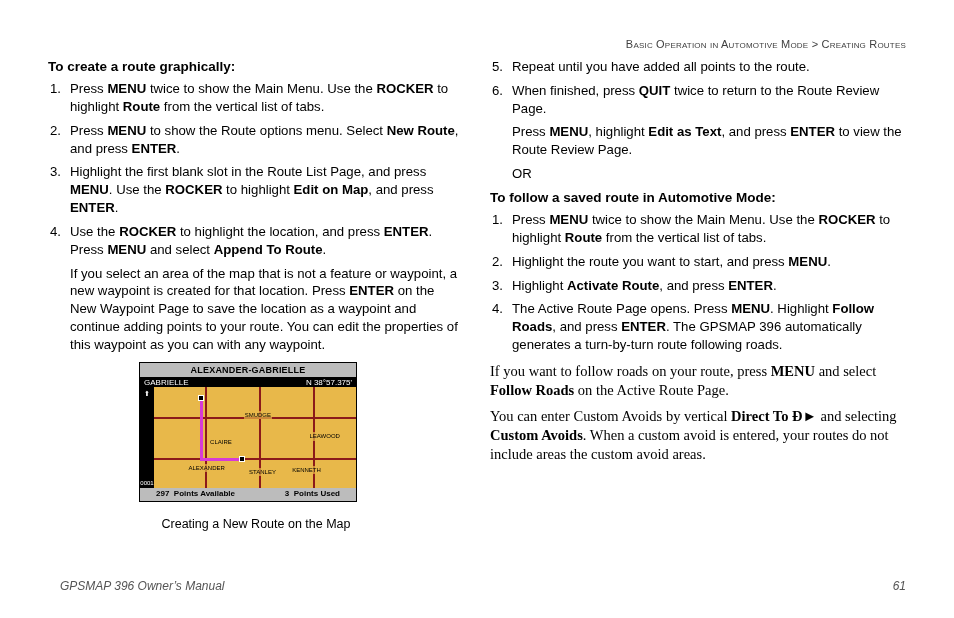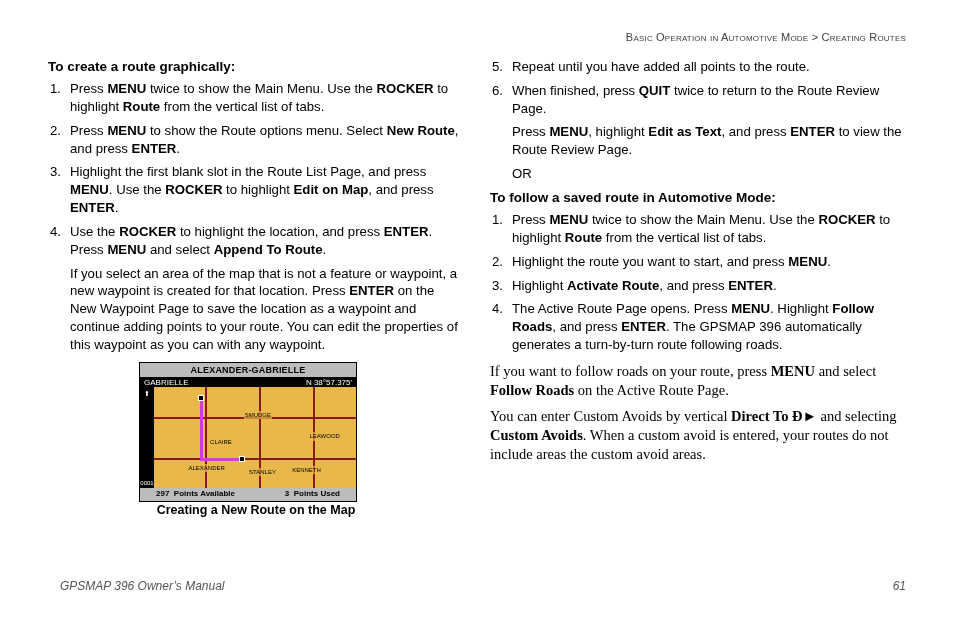--- a/index.html
+++ b/index.html
@@ -9,21 +9,21 @@
     background: #fff;
     font-family: Arial, Helvetica, sans-serif;
     color: #000;
     font-size: 13.2px;
     line-height: 1.35;
     position: relative;
     padding: 30px 48px 10px 48px;
   }
   .breadcrumb {
     position: absolute;
-    top: 30px;
+    top: 37px;
     right: 48px;
     font-variant: small-caps;
     font-size: 11px;
     color: #404040;
     letter-spacing: 0.2px;
   }
   .columns {
     display: flex;
     gap: 26px;
     margin-top: 28px;
@@ -98,23 +98,23 @@
     background: #bcbcbc;
     color:#000;
     font-size:8px;
     display:flex; justify-content:space-between;
     padding:1px 16px;
     font-weight:bold;
     font-family:Arial,sans-serif;
   }
   .caption {
     text-align: center;
-    font-weight: bold;
+    font-weight: normal;
     font-size: 12.5px;
-    margin-top: 0;
+    margin-top: 14px;
   }
   .body-p {
     font-family: "Times New Roman", Times, serif;
     font-size: 14.5px;
     line-height: 1.3;
     margin-top: 8px;
   }
   .footer {
     position:absolute;
     bottom: 24px;

